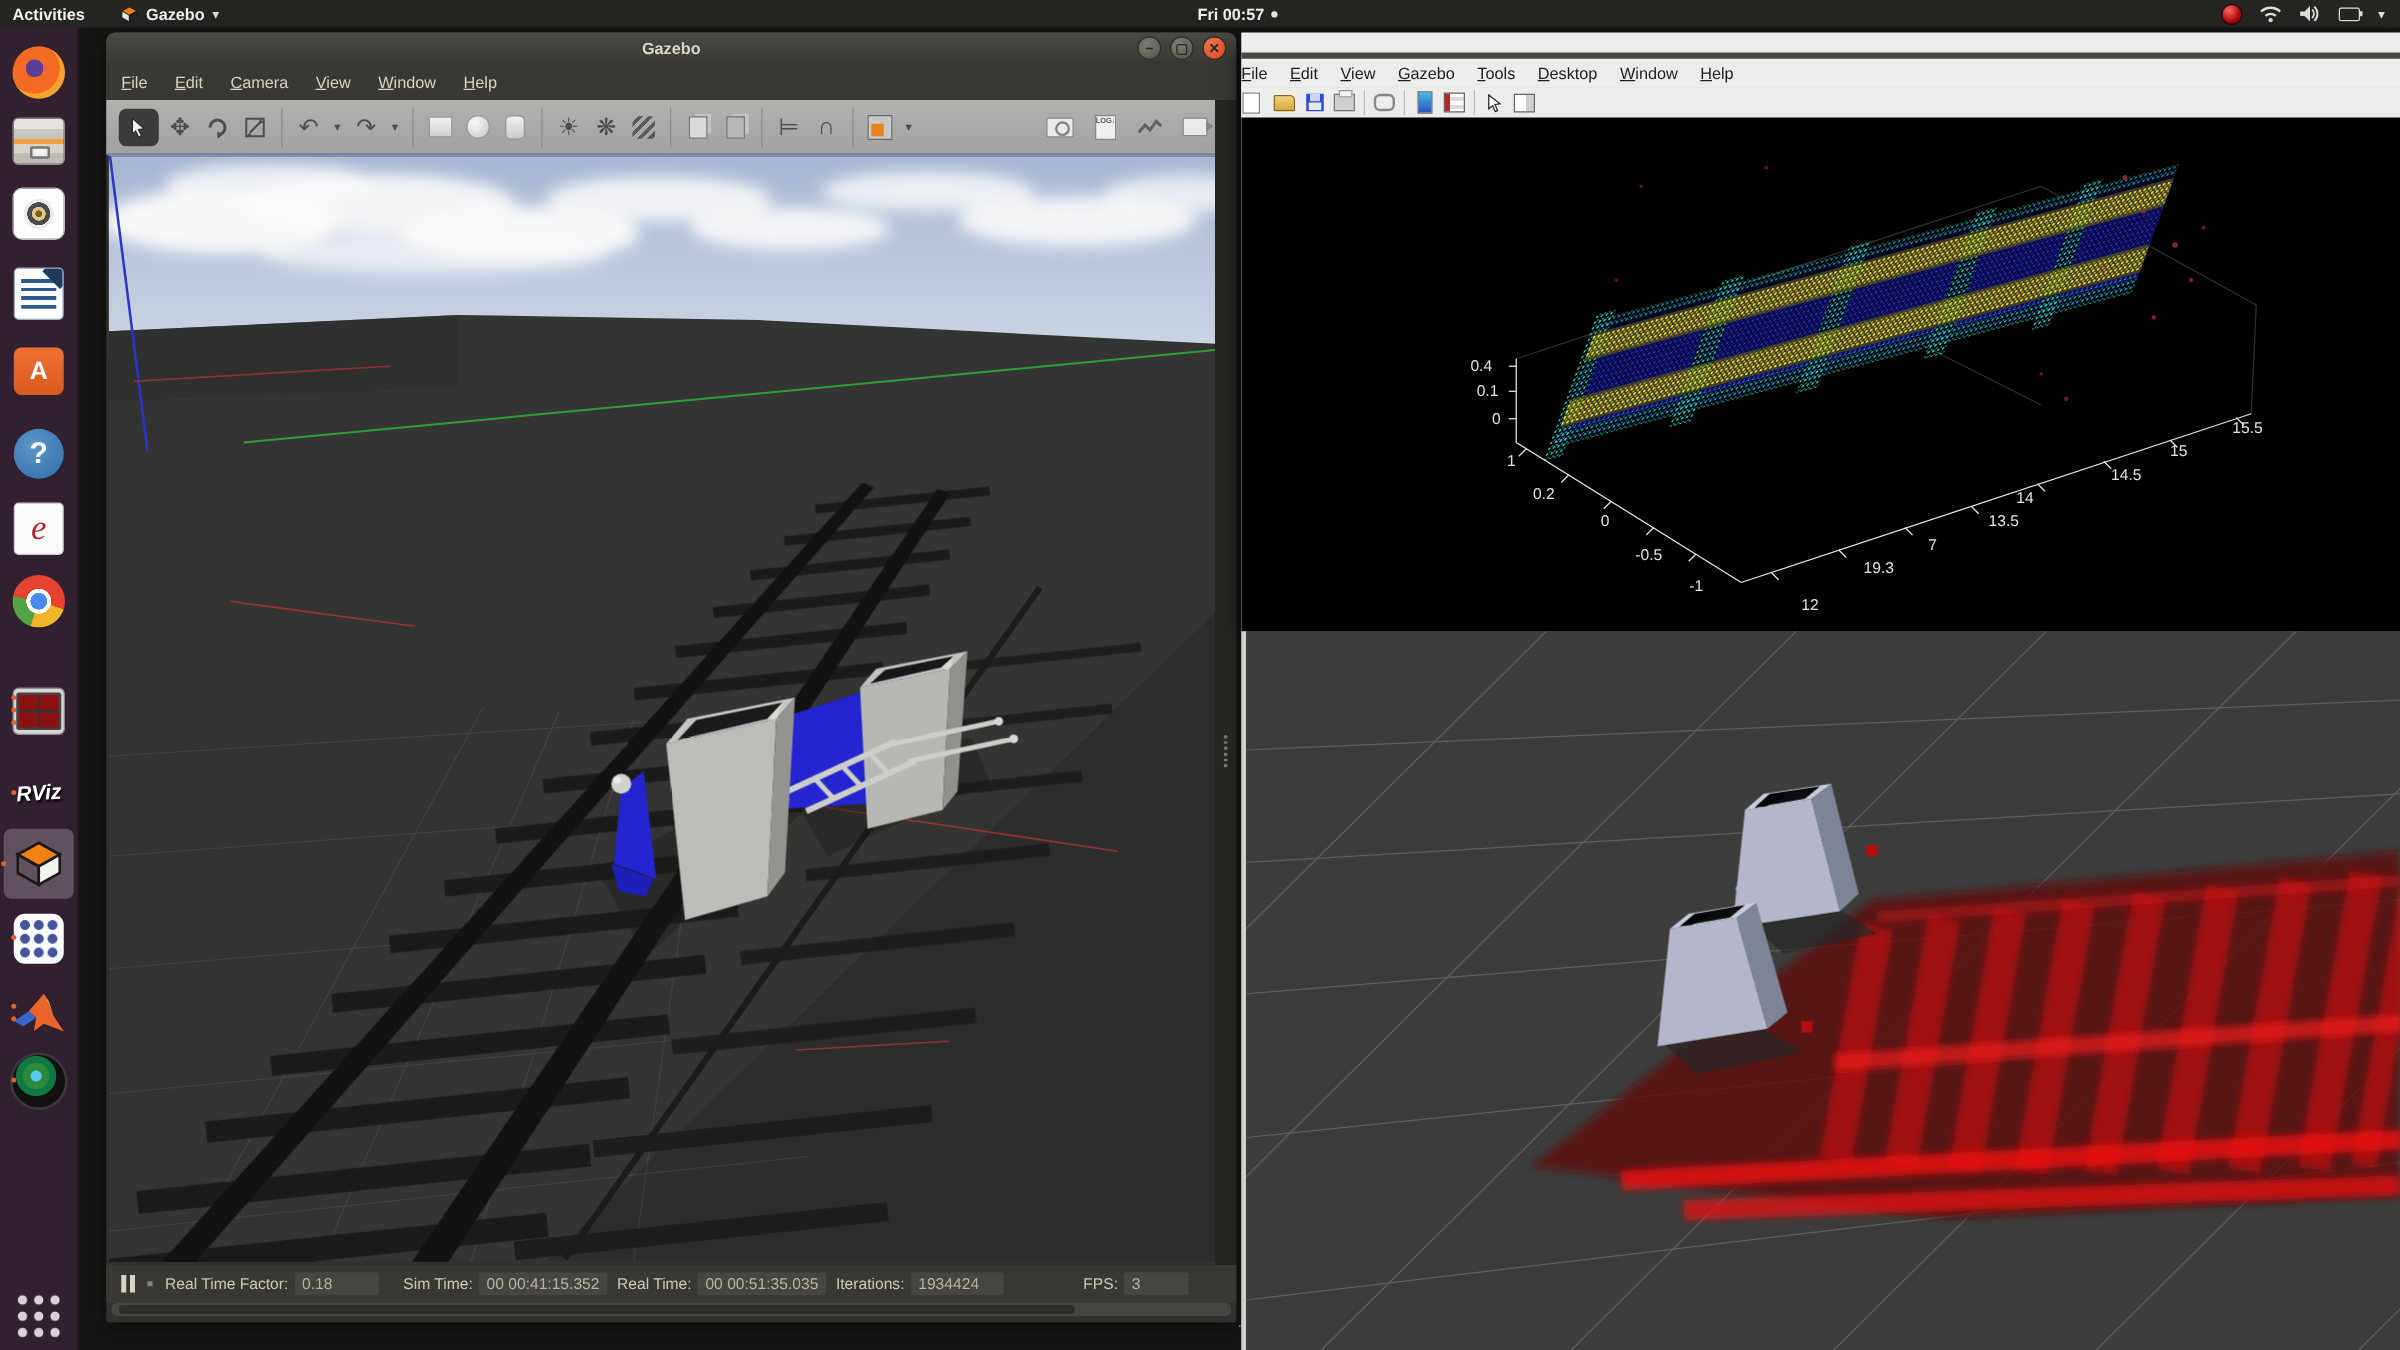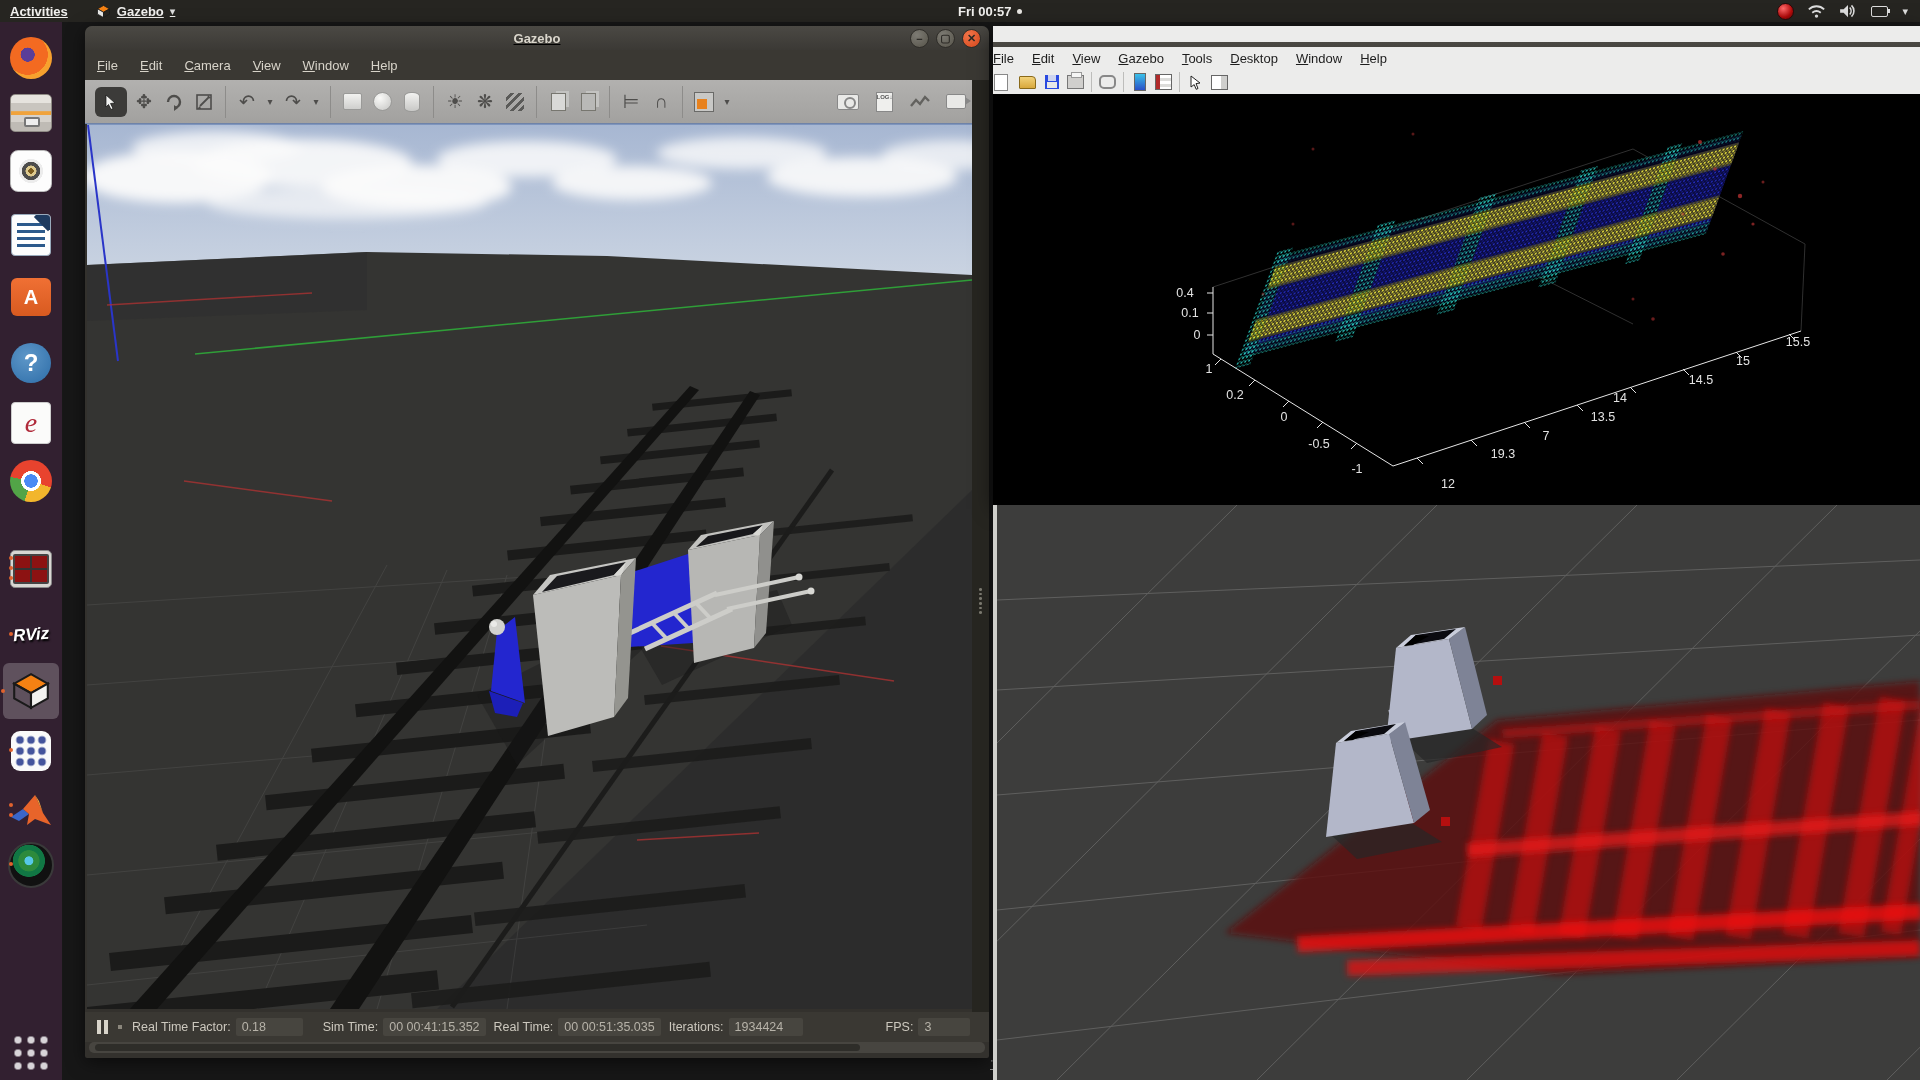--- a/index.html
+++ b/index.html
@@ -1,18 +1,18 @@
 <!DOCTYPE html>
 <html><head>
 <meta charset="utf-8">
 <style>
   html,body{margin:0;padding:0;background:#101010;}
   #screen{position:relative;width:1920px;height:1080px;overflow:hidden;
     font-family:"Liberation Sans",sans-serif;background:#171717;}
-  .abs{position:absolute;text-decoration:underline;}
+  .abs{position:absolute;}
 
   
   #topbar{left:0;top:0;width:1920px;height:22px;background:#262521;color:#f1f0ee;
     font-size:13px;font-weight:bold;display:flex;align-items:center;}
   #activities{margin-left:10px;cursor:default;}
   #app-indicator{margin-left:28px;display:flex;align-items:center;gap:6px;}
   #clock{position:absolute;left:958px;top:0;height:22px;display:flex;align-items:center;gap:6px;}
   #clock .dot{width:5px;height:5px;border-radius:50%;background:#e8e6e2;}
   #tray{position:absolute;right:12px;top:0;height:22px;display:flex;align-items:center;gap:14px;}
   .rec-icon{width:15px;height:15px;border-radius:50%;background:radial-gradient(circle at 35% 30%,#ff6a6a,#b00b0b 60%,#5e0505);border:1px solid #2a0a0a;}
@@ -474,21 +474,21 @@
         </span>
       <span class="step-dot"></span>
       <span>Real Time Factor:</span>
       <span class="sb-val" style="min-width:55px">0.18</span>
       <span style="margin-left:12px">Sim Time:</span>
       <span class="sb-val">00 00:41:15.352</span>
       <span>Real Time:</span>
       <span class="sb-val">00 00:51:35.035</span>
       <span>Iterations:</span>
       <span class="sb-val" style="min-width:62px">1934424</span>
-      <span style="margin-left:75px">FPS:</span>
+      <span style="margin-left:56px">FPS:</span>
       <span class="sb-val" style="min-width:40px">3</span>
     </div>
     <div id="gz-scroll">
         <span class="thumb"></span>
       </div>
   </div>
 
   <div id="gz-grip" class="abs">⋱</div>
 
   <div id="fig-win" class="abs">

